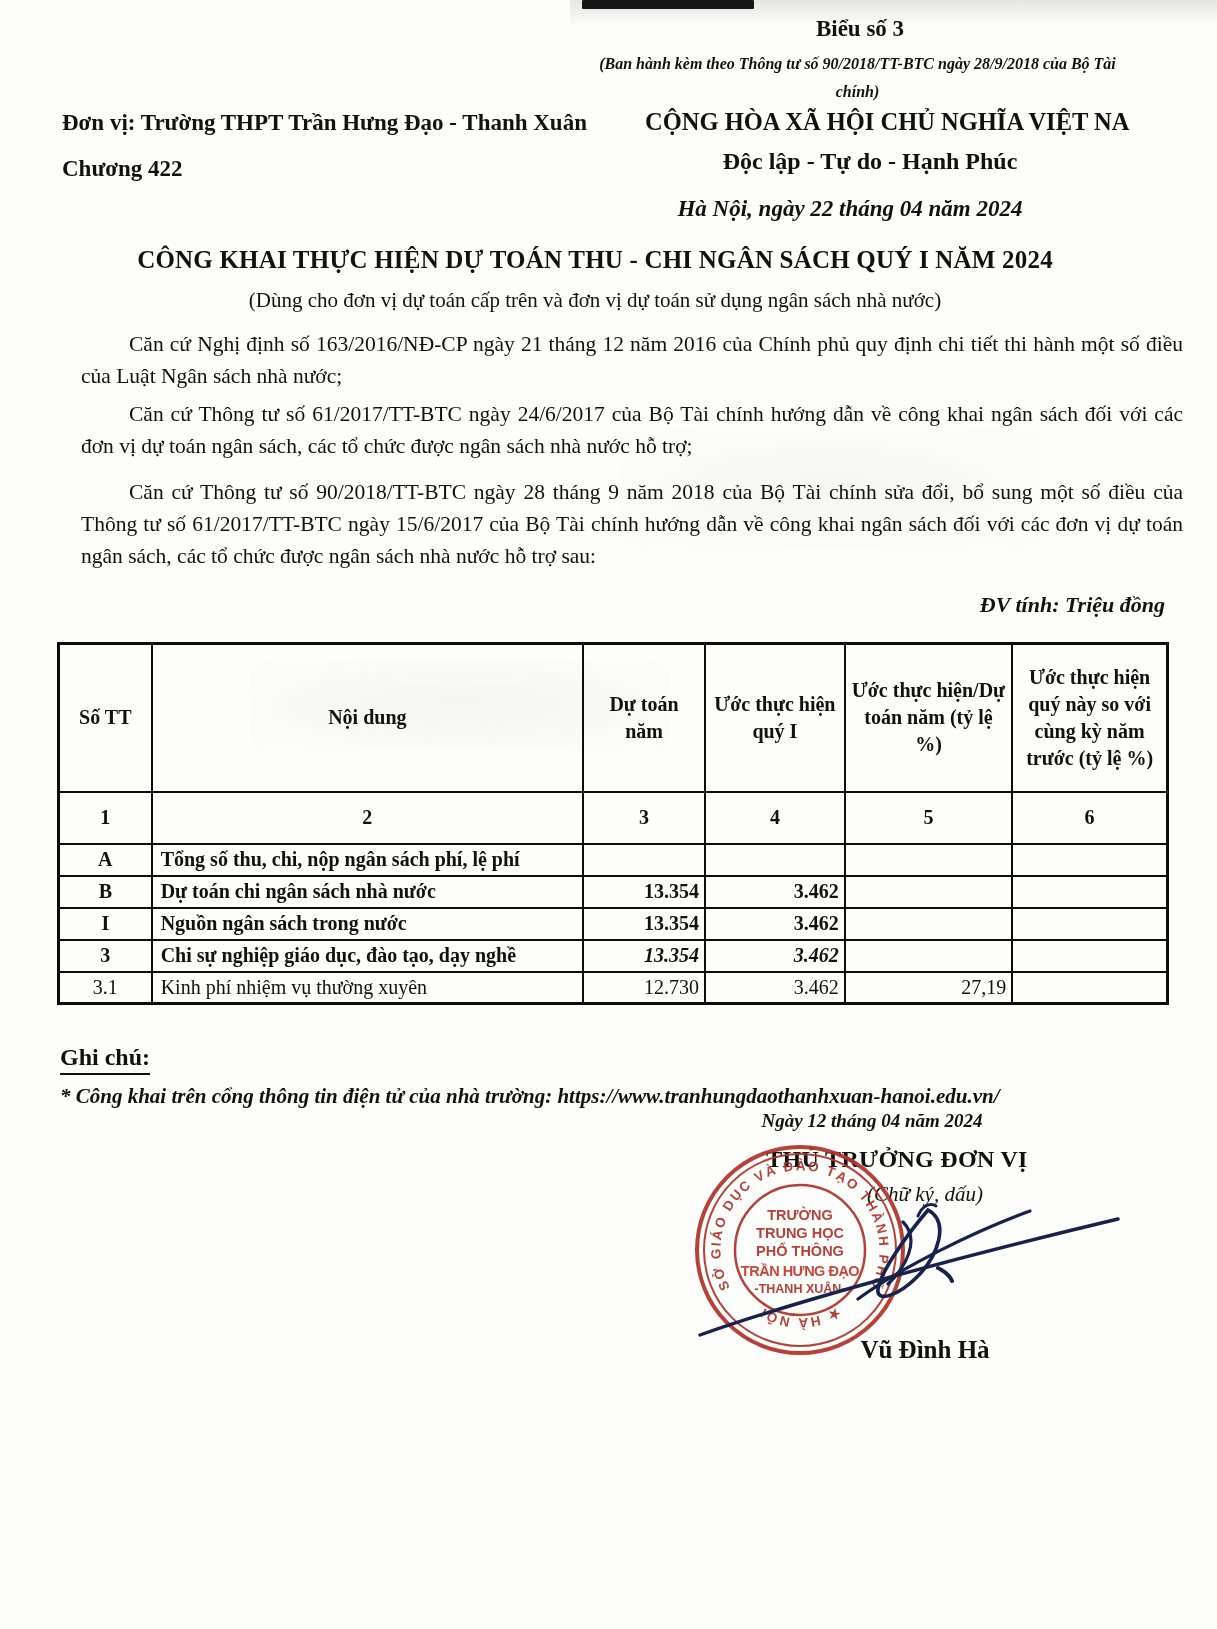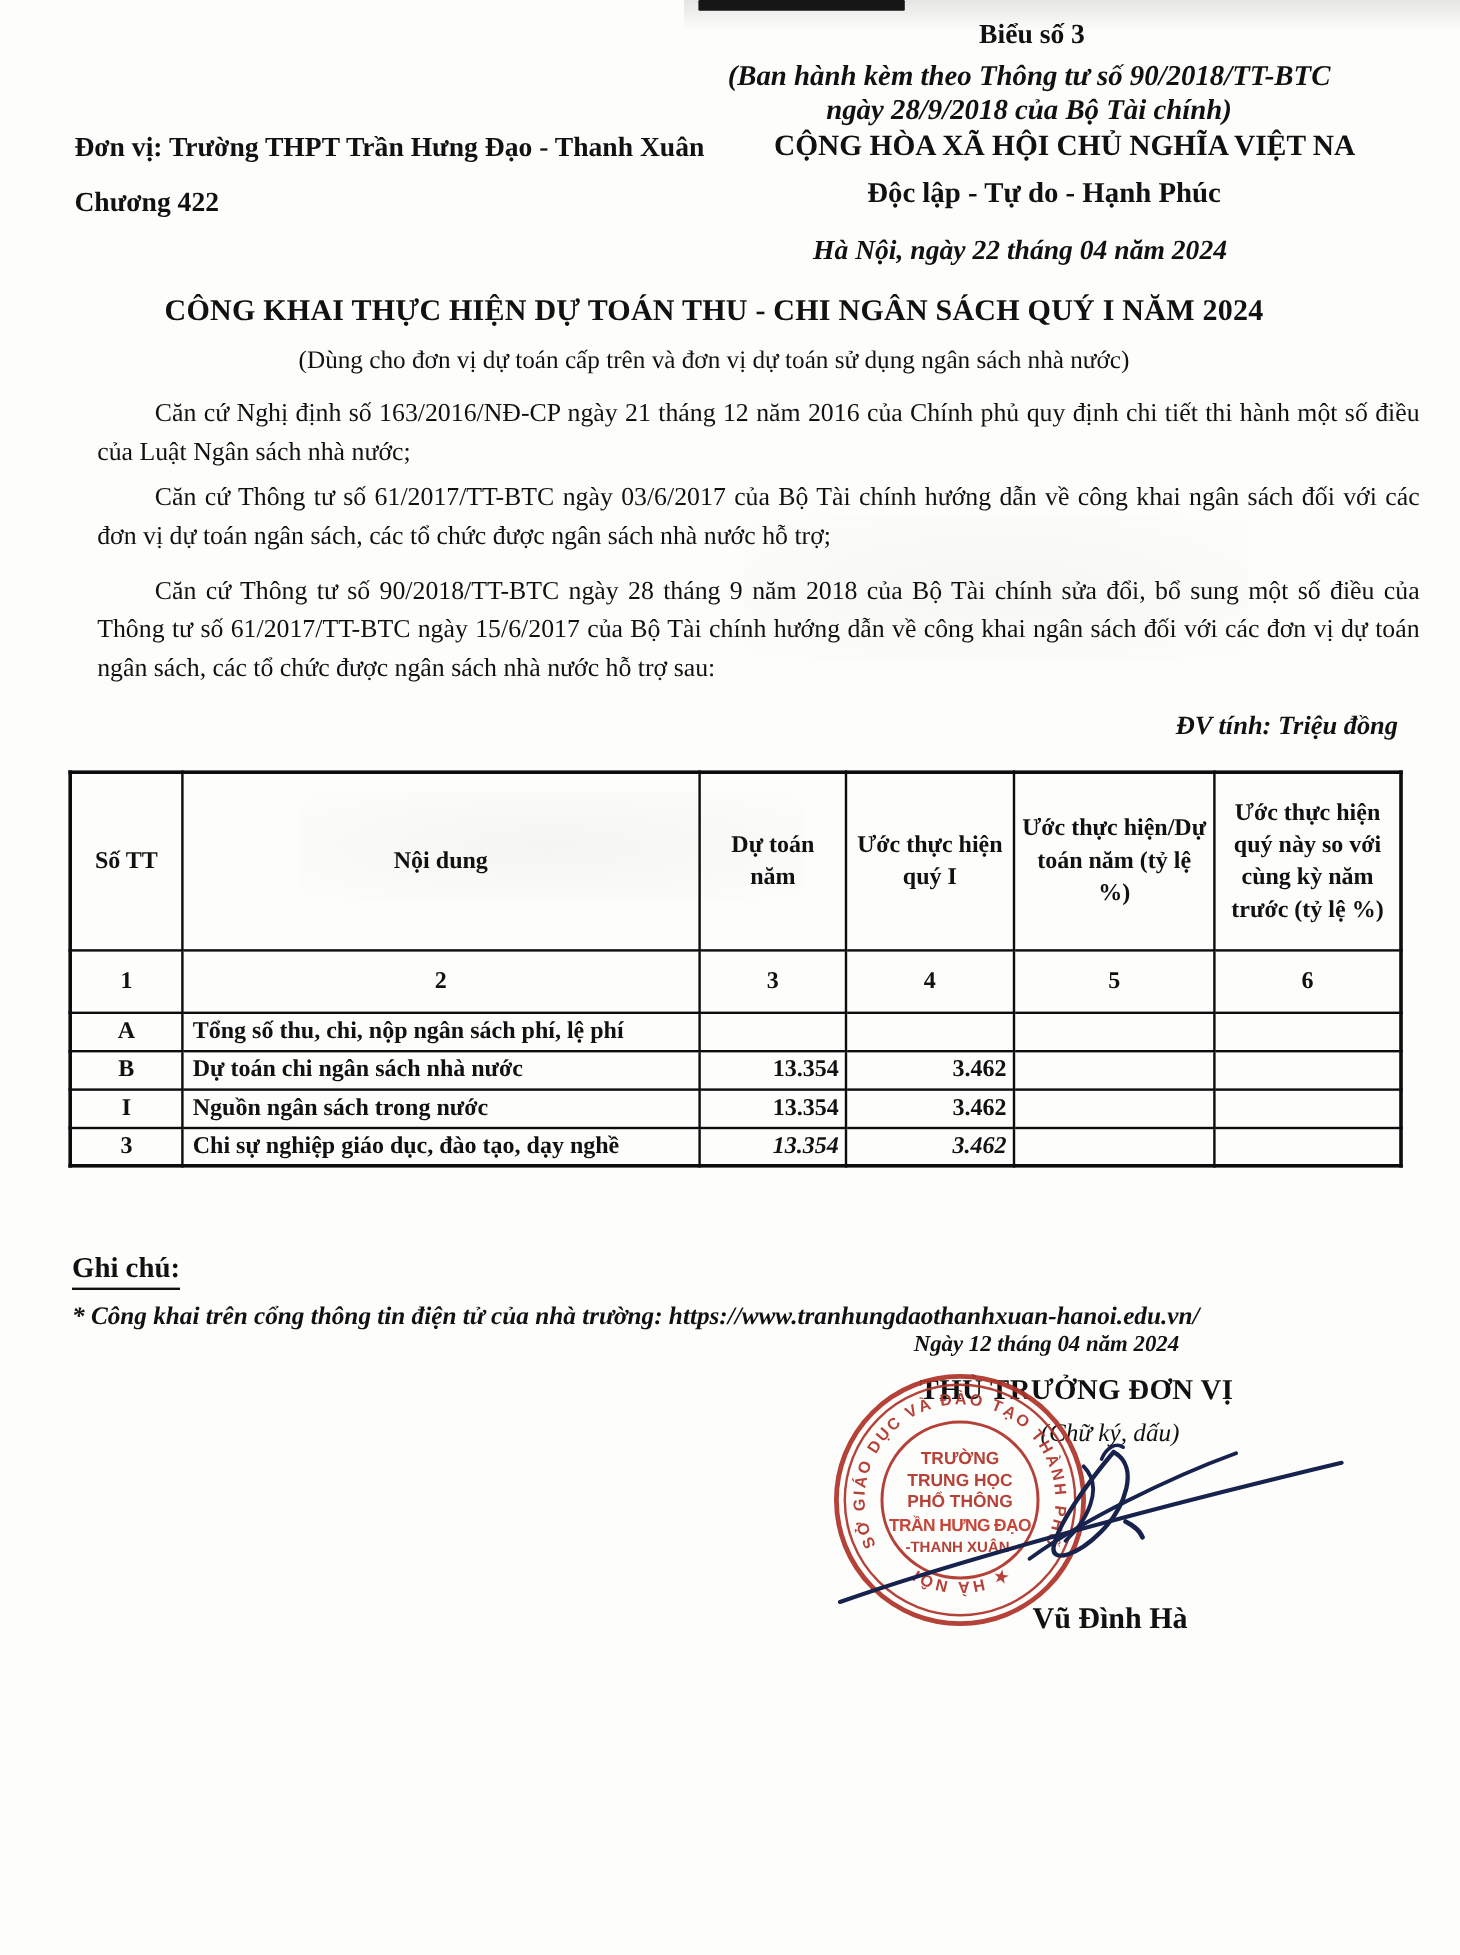--- a/index.html
+++ b/index.html
@@ -17,21 +17,21 @@
   .center { text-align: center; }
   .nowrap { white-space: nowrap; }
 
   
   .scan-bar { left: 582px; top: 0; width: 172px; height: 9px; background: #161616; border-radius: 1px; }
   .scan-wash { left: 570px; top: 0; width: 647px; height: 26px; background: linear-gradient(180deg, rgba(120,120,125,0.18), rgba(120,120,125,0)); }
   .smudge1 { left: 250px; top: 660px; width: 420px; height: 90px; background: radial-gradient(ellipse at center, rgba(140,150,130,0.07), rgba(140,150,130,0)); }
   .smudge2 { left: 620px; top: 430px; width: 420px; height: 120px; background: radial-gradient(ellipse at center, rgba(140,150,130,0.06), rgba(140,150,130,0)); }
 
   .form-no { left: 700px; top: 16px; width: 320px; font-size: 23px; }
-  .issued { left: 585px; top: 50px; width: 545px; font-size: 24px; line-height: 28px; }
+  .issued { left: 585px; top: 50px; width: 545px; font-size: 16px; line-height: 28px; }
   .unit-line { left: 62px; top: 110px; font-size: 23px; }
   .chapter-line { left: 62px; top: 156px; font-size: 23px; }
   .motto1 { left: 645px; top: 108px; font-size: 24.5px; }
   .motto2 { left: 655px; top: 148px; width: 430px; font-size: 24px; }
   .place-date { left: 640px; top: 196px; width: 420px; font-size: 23px; }
 
   .doc-title { left: 40px; top: 246px; width: 1110px; font-size: 25px; letter-spacing: 0.2px; }
   .doc-subtitle { left: 40px; top: 288px; width: 1110px; font-size: 21px; }
 
   .paras { left: 57px; width: 1102px; font-size: 21.5px; line-height: 32px; text-align: justify; margin-left: 24px; }
@@ -92,21 +92,21 @@
 <div class="abs motto2 b center">Độc lập - Tự do - Hạnh Phúc</div>
 <div class="abs place-date b i center">Hà Nội, ngày 22 tháng 04 năm 2024</div>
 
 <div class="abs doc-title b center">CÔNG KHAI THỰC HIỆN DỰ TOÁN THU - CHI NGÂN SÁCH QUÝ I NĂM 2024</div>
 <div class="abs doc-subtitle center">(Dùng cho đơn vị dự toán cấp trên và đơn vị dự toán sử dụng ngân sách nhà nước)</div>
 
 <div class="abs paras para1">
     <p>Căn cứ Nghị định số 163/2016/NĐ-CP ngày 21 tháng 12 năm 2016 của Chính phủ quy định chi tiết thi hành một số điều của Luật Ngân sách nhà nước;</p>
   </div>
 <div class="abs paras para2">
-    <p>Căn cứ Thông tư số 61/2017/TT-BTC ngày 03/6/2017 của Bộ Tài chính hướng dẫn về công khai ngân sách đối với các đơn vị dự toán ngân sách, các tổ chức được ngân sách nhà nước hỗ trợ;</p>
+    <p>Căn cứ Thông tư số 61/2017/TT-BTC ngày 24/6/2017 của Bộ Tài chính hướng dẫn về công khai ngân sách đối với các đơn vị dự toán ngân sách, các tổ chức được ngân sách nhà nước hỗ trợ;</p>
   </div>
 <div class="abs paras para3">
     <p>Căn cứ Thông tư số 90/2018/TT-BTC ngày 28 tháng 9 năm 2018 của Bộ Tài chính sửa đổi, bổ sung một số điều của Thông tư số 61/2017/TT-BTC ngày 15/6/2017 của Bộ Tài chính hướng dẫn về công khai ngân sách đối với các đơn vị dự toán ngân sách, các tổ chức được ngân sách nhà nước hỗ trợ sau:</p>
   </div>
 
 <div class="abs unit-note b i">ĐV tính: Triệu đồng</div>
 
 <table class="budget">
   <colgroup>
     <col style="width:8.4%">
@@ -156,20 +156,28 @@
     <td class="val">3.462</td>
     <td class="val"></td>
     <td class="val"></td>
   </tr>
   <tr class="data-row italic-vals">
     <td class="stt">3</td>
     <td class="content">Chi sự nghiệp giáo dục, đào tạo, dạy nghề</td>
     <td class="val">13.354</td>
     <td class="val">3.462</td>
     <td class="val"></td>
+    <td class="val"></td>
+  </tr>
+  <tr class="data-row plain">
+    <td class="stt">3.1</td>
+    <td class="content">Kinh phí nhiệm vụ thường xuyên</td>
+    <td class="val">12.730</td>
+    <td class="val">3.462</td>
+    <td class="val">27,19</td>
     <td class="val"></td>
   </tr>
 </tbody>
   </table>
 
 <div class="abs notes-label b">Ghi chú:</div>
 <div class="abs note-line b i">* Công khai trên cổng thông tin điện tử của nhà trường:  https://www.tranhungdaothanhxuan-hanoi.edu.vn/</div>
 <div class="abs sign-date b i center">Ngày 12  tháng 04 năm 2024</div>
 <div class="abs signer-title b center">THỦ TRƯỞNG ĐƠN VỊ</div>
 <div class="abs sign-instruction i center">(Chữ ký, dấu)</div>

